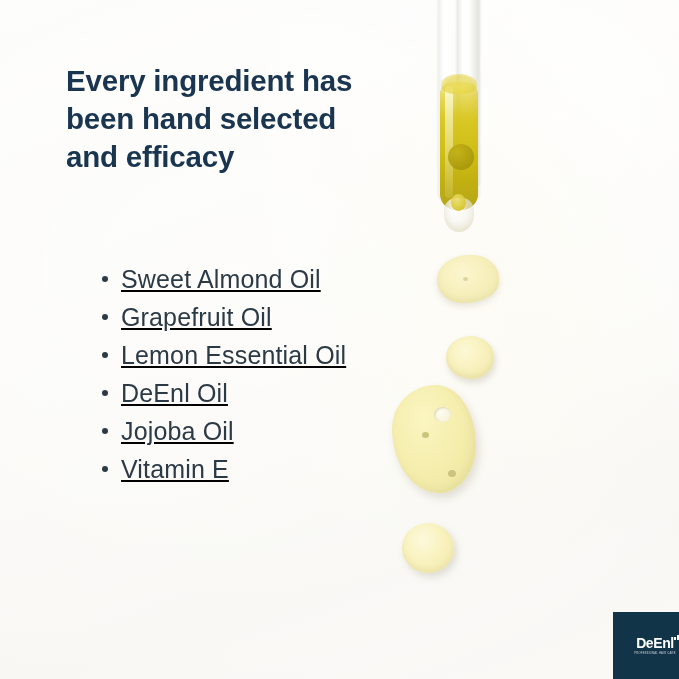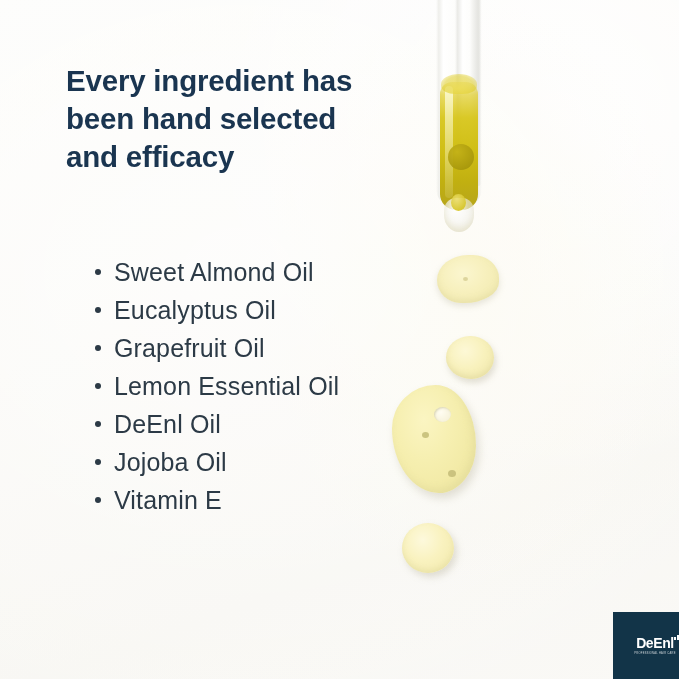--- a/index.html
+++ b/index.html
@@ -209,23 +209,24 @@
     letter-spacing: -0.2px;
     color: #1a3550;
   }
   .headline .hl-line { display: block; white-space: nowrap; }
 
   
   .ingredients {
     position: absolute;
     left: 94px;
     top: 257px;
-    margin: 1px;
+    margin: 8px;
     padding: 0;
     list-style: none;
+    text-decoration: underline;
   }
   .ingredients li {
     display: flex;
     align-items: baseline;
     height: 38px;
     font-size: 25px;
     font-weight: 300;
     color: #2c3a46;
     letter-spacing: 0.15px;
   }
@@ -317,24 +318,20 @@
   <div class="headline">
     <span class="hl-line">Every ingredient has</span>
     <span class="hl-line">been hand selected</span>
     <span class="hl-line">and efficacy</span>
   </div>
 
   <ul class="ingredients">
     <li>
       <span class="bullet"></span>
       <span>Sweet Almond Oil</span>
-    </li>
-    <li>
-      <span class="bullet"></span>
-      <span>Eucalyptus Oil</span>
     </li>
     <li>
       <span class="bullet"></span>
       <span>Grapefruit Oil</span>
     </li>
     <li>
       <span class="bullet"></span>
       <span>Lemon Essential Oil</span>
     </li>
     <li>

